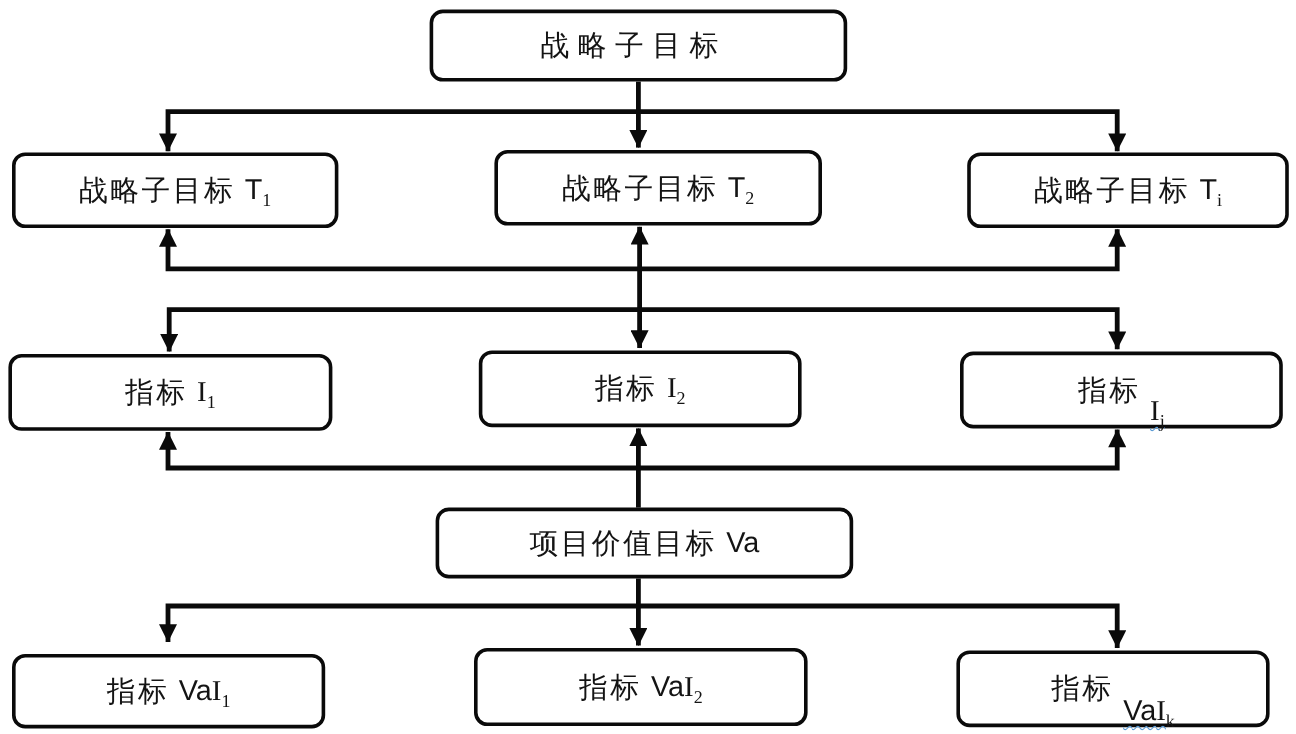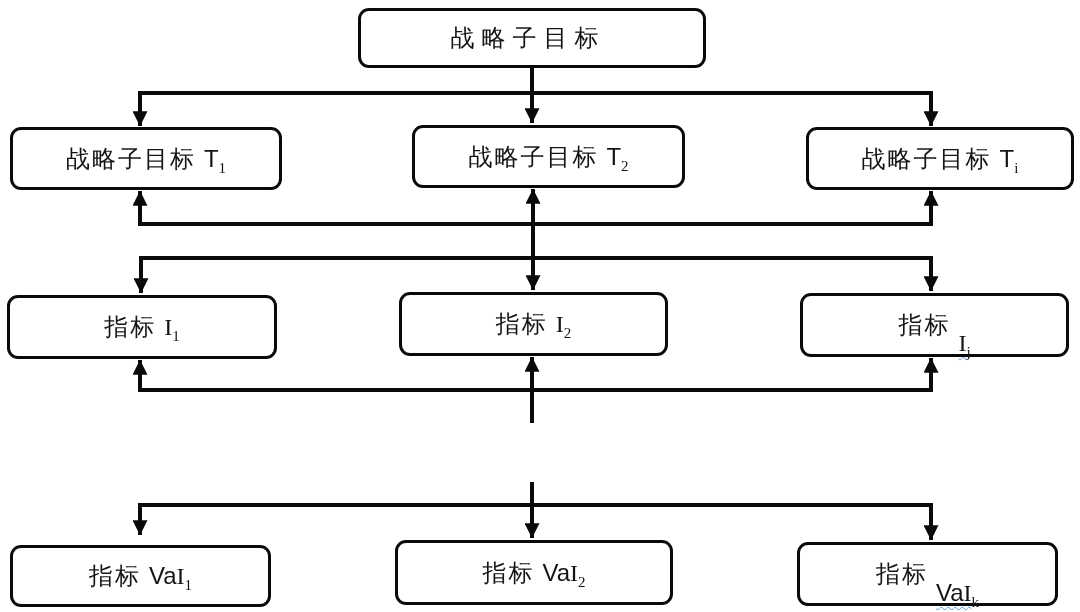--- a/index.html
+++ b/index.html
@@ -92,20 +92,24 @@
   <div class="box" style="left:399px;top:292px;width:269px;height:64px;">
     <span class="cjk">指标</span>
       <span class="latgrp"><span class="latin2">I</span><sub class="subsc">2</sub></span>
   </div>
 
   <div class="box" style="left:800px;top:293px;width:269px;height:64px;">
     <span class="cjk">指标</span>
       <span class="latgrp squiggle"><span class="latin2">I</span><sub class="subsc">j</sub></span>
   </div>
 
+  <div class="box" style="left:363px;top:423px;width:348px;height:59px;">
+    <span class="cjk">项目价值目标</span>
+      <span class="latgrp"><span class="latin">Va</span></span>
+  </div>
 
   <div class="box" style="left:10px;top:545px;width:261px;height:62px;">
     <span class="cjk">指标</span>
       <span class="latgrp"><span class="latin">Va</span><span class="latin2">I</span><sub class="subsc">1</sub></span>
   </div>
 
   <div class="box" style="left:395px;top:540px;width:278px;height:65px;">
     <span class="cjk">指标</span>
       <span class="latgrp"><span class="latin">Va</span><span class="latin2">I</span><sub class="subsc">2</sub></span>
   </div>

